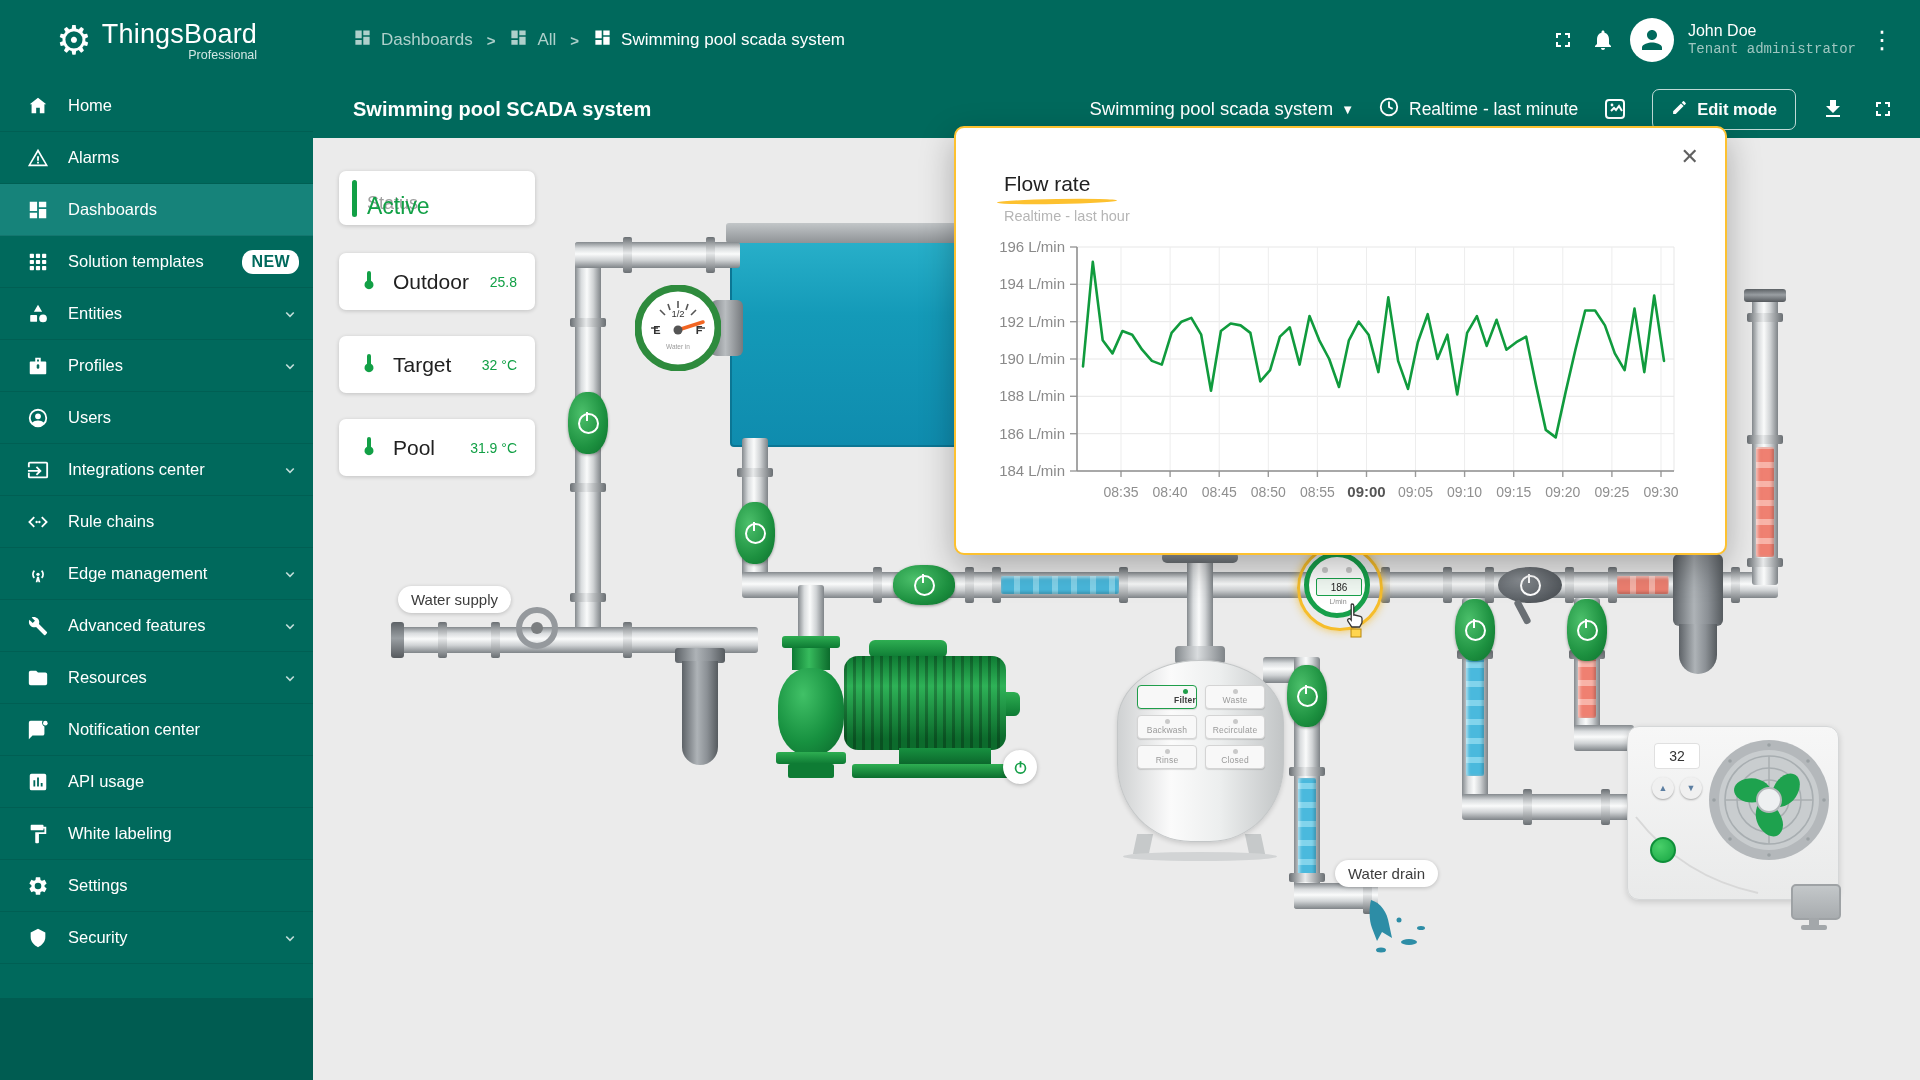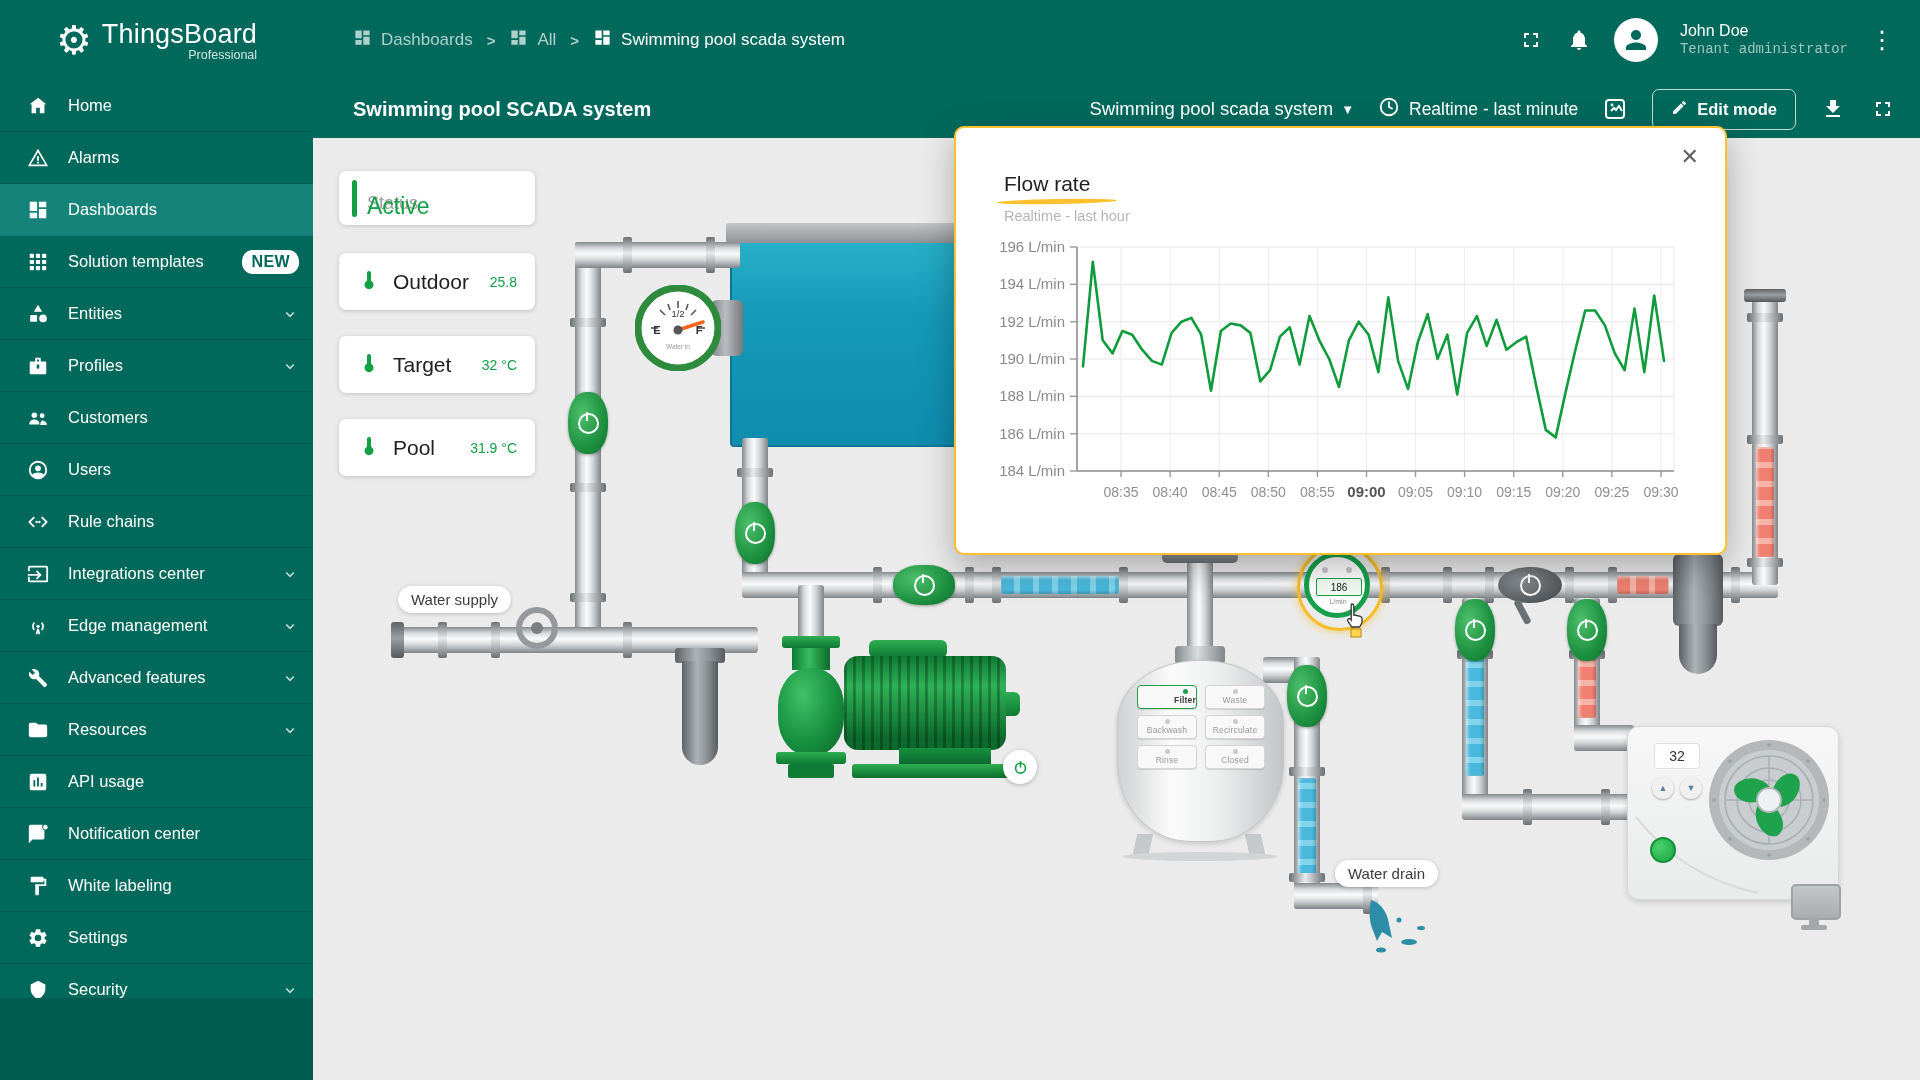--- a/index.html
+++ b/index.html
@@ -20,21 +20,21 @@
     padding:3px 9px;border-radius:11px;letter-spacing:.4px;}
   .chev{margin-left:auto;opacity:.9;display:flex;}
   #sidebar-bottom{position:absolute;left:0;bottom:0;width:100%;height:82px;background:#005c51;}
   
   #main{position:absolute;left:313px;top:0;width:1607px;height:1080px;}
   #topbar{position:absolute;left:0;top:0;width:100%;height:80px;background:#00695c;display:flex;align-items:center;}
   #breadcrumb{display:flex;align-items:center;gap:14px;margin-left:40px;font-size:17px;}
   .crumb{display:flex;align-items:center;gap:9px;color:#aed0cb;cursor:pointer;}
   .crumb.current{color:#fff;}
   .crumb-sep{color:#aed0cb;font-size:15px;font-weight:700;}
-  #top-actions{margin-left:auto;margin-right:26px;display:flex;align-items:center;gap:22px;}
+  #top-actions{margin-left:auto;margin-right:26px;display:flex;align-items:center;gap:14px;}
   .tico{width:26px;height:26px;cursor:pointer;display:flex;align-items:center;justify-content:center;}
   #avatar{width:44px;height:44px;border-radius:50%;background:#fff;display:flex;align-items:center;justify-content:center;cursor:pointer;}
   #user-texts{display:flex;flex-direction:column;line-height:1.25;}
   #user-name{color:#fff;font-size:16px;}
   #user-role{color:#9fc6c0;font-size:14px;font-family:Liberation Mono, monospace;}
   #dots{color:#fff;font-size:24px;letter-spacing:0;cursor:pointer;line-height:10px;}
   
   #toolbar{position:absolute;left:0;top:80px;width:100%;height:58px;background:#00695c;display:flex;align-items:center;}
   #page-title{color:#fff;font-size:20px;font-weight:700;margin-left:40px;}
   #toolbar-right{margin-left:auto;margin-right:24px;display:flex;align-items:center;gap:24px;color:#fff;}
@@ -197,62 +197,51 @@
           <span>Profiles</span>
           <span class="chev">
             <svg width="18" height="18" viewBox="0 0 24 24" fill="none" stroke="#d7eae7" stroke-width="2.2">
               <path d="M7 10l5 5 5-5"></path>
             </svg>
           </span>
         </div>
         <div class="side-item">
           <span class="ic">
             <svg viewBox="0 0 24 24" width="22" height="22" fill="#fff">
-              <circle cx="8" cy="9" r="3"></circle>
-              <circle cx="16.5" cy="9.5" r="2.6"></circle>
-              <path d="M2.5 18c0-3 3.6-4.5 5.5-4.5s5.5 1.5 5.5 4.5v1h-11v-1z"></path>
-              <path d="M14.5 18.6c0-2.6 2-3.9 2-3.9 1.9 0 5 1.3 5 3.9v.9h-7v-.9z"></path>
-            </svg>
-          </span>
-          <span>Customers</span>
-        </div>
-        <div class="side-item">
-          <span class="ic">
-            <svg viewBox="0 0 24 24" width="22" height="22" fill="#fff">
               <path d="M12 2a10 10 0 1 0 0 20 10 10 0 0 0 0-20zm0 2a8 8 0 0 1 8 8c0 1.9-.66 3.6-1.76 4.97C16.9 15.6 14.6 14.8 12 14.8s-4.9.8-6.24 2.17A7.96 7.96 0 0 1 4 12a8 8 0 0 1 8-8zm0 3a3.2 3.2 0 1 1 0 6.4A3.2 3.2 0 0 1 12 7z"></path>
             </svg>
           </span>
           <span>Users</span>
-        </div>
-        <div class="side-item">
-          <span class="ic">
-            <svg viewBox="0 0 24 24" width="22" height="22" fill="#fff">
-              <path d="M8.6 16.6 4 12l4.6-4.6L7.2 6 1.2 12l6 6 1.4-1.4zm6.8 0L20 12l-4.6-4.6L16.8 6l6 6-6 6-1.4-1.4z"></path>
-              <circle cx="10.5" cy="12" r="1.3"></circle>
-              <circle cx="13.5" cy="12" r="1.3"></circle>
-            </svg>
-          </span>
-          <span>Rule chains</span>
         </div>
         <div class="side-item">
           <span class="ic">
             <svg viewBox="0 0 24 24" width="22" height="22" fill="#fff">
               <path d="M21 3H3a2 2 0 0 0-2 2v4h2V5h18v14H3v-4H1v4a2 2 0 0 0 2 2h18a2 2 0 0 0 2-2V5a2 2 0 0 0-2-2zm-10 5-1.4 1.4 2.6 2.6H1v2h11.2l-2.6 2.6L11 18l5-5-5-5z"></path>
             </svg>
           </span>
           <span>Integrations center</span>
           <span class="chev">
             <svg width="18" height="18" viewBox="0 0 24 24" fill="none" stroke="#d7eae7" stroke-width="2.2">
               <path d="M7 10l5 5 5-5"></path>
             </svg>
           </span>
         </div>
         <div class="side-item">
           <span class="ic">
             <svg viewBox="0 0 24 24" width="22" height="22" fill="#fff">
+              <path d="M8.6 16.6 4 12l4.6-4.6L7.2 6 1.2 12l6 6 1.4-1.4zm6.8 0L20 12l-4.6-4.6L16.8 6l6 6-6 6-1.4-1.4z"></path>
+              <circle cx="10.5" cy="12" r="1.3"></circle>
+              <circle cx="13.5" cy="12" r="1.3"></circle>
+            </svg>
+          </span>
+          <span>Rule chains</span>
+        </div>
+        <div class="side-item">
+          <span class="ic">
+            <svg viewBox="0 0 24 24" width="22" height="22" fill="#fff">
               <circle cx="12" cy="12.3" r="1.8"></circle>
               <path d="M7.4 16.9a6.5 6.5 0 0 1 0-9.2l1.3 1.3a4.7 4.7 0 0 0 0 6.6l-1.3 1.3zm9.2 0-1.3-1.3a4.7 4.7 0 0 0 0-6.6l1.3-1.3a6.5 6.5 0 0 1 0 9.2z"></path>
               <path d="M11 15h2l1.5 6h-2l-.3-1.6h-.4L11.5 21h-2l1.5-6z"></path>
             </svg>
           </span>
           <span>Edge management</span>
           <span class="chev">
             <svg width="18" height="18" viewBox="0 0 24 24" fill="none" stroke="#d7eae7" stroke-width="2.2">
               <path d="M7 10l5 5 5-5"></path>
             </svg>
@@ -280,33 +269,33 @@
           <span>Resources</span>
           <span class="chev">
             <svg width="18" height="18" viewBox="0 0 24 24" fill="none" stroke="#d7eae7" stroke-width="2.2">
               <path d="M7 10l5 5 5-5"></path>
             </svg>
           </span>
         </div>
         <div class="side-item">
           <span class="ic">
             <svg viewBox="0 0 24 24" width="22" height="22" fill="#fff">
-              <path d="M19 3H5a2 2 0 0 0-2 2v14a2 2 0 0 0 2 2h14a2 2 0 0 0 2-2V5a2 2 0 0 0-2-2zM9 17H7v-7h2v7zm4 0h-2V7h2v10zm4 0h-2v-4h2v4z"></path>
-            </svg>
-          </span>
-          <span>API usage</span>
-        </div>
-        <div class="side-item">
-          <span class="ic">
-            <svg viewBox="0 0 24 24" width="22" height="22" fill="#fff">
               <path d="M17 2H4a2 2 0 0 0-2 2v18l4-4h11a2 2 0 0 0 2-2V8.2A4.5 4.5 0 0 1 17 2z"></path>
               <circle cx="20" cy="4.5" r="2.5"></circle>
             </svg>
           </span>
           <span>Notification center</span>
+        </div>
+        <div class="side-item">
+          <span class="ic">
+            <svg viewBox="0 0 24 24" width="22" height="22" fill="#fff">
+              <path d="M19 3H5a2 2 0 0 0-2 2v14a2 2 0 0 0 2 2h14a2 2 0 0 0 2-2V5a2 2 0 0 0-2-2zM9 17H7v-7h2v7zm4 0h-2V7h2v10zm4 0h-2v-4h2v4z"></path>
+            </svg>
+          </span>
+          <span>API usage</span>
         </div>
         <div class="side-item">
           <span class="ic">
             <svg viewBox="0 0 24 24" width="22" height="22" fill="#fff">
               <path d="M18 4V3a1 1 0 0 0-1-1H5a1 1 0 0 0-1 1v4a1 1 0 0 0 1 1h12a1 1 0 0 0 1-1V6h1v4H9v11a1 1 0 0 0 1 1h2a1 1 0 0 0 1-1v-9h8V4h-3z"></path>
             </svg>
           </span>
           <span>White labeling</span>
         </div>
         <div class="side-item">

